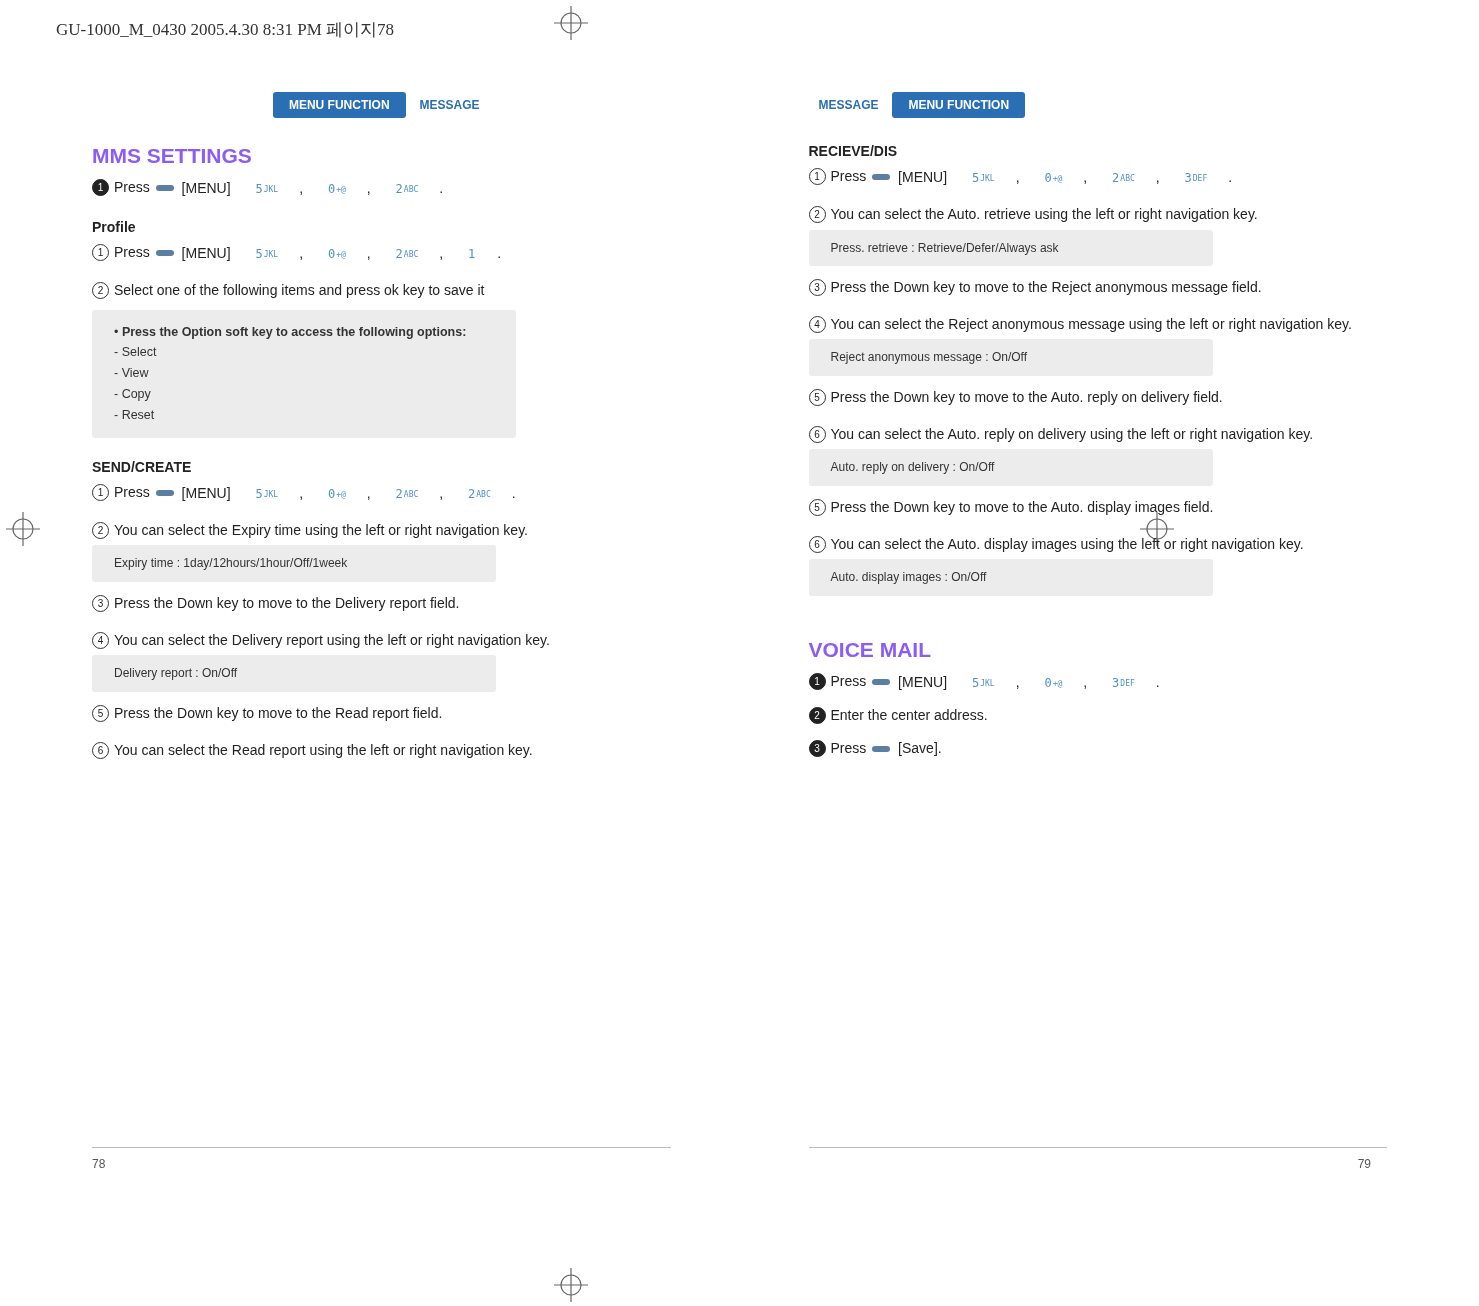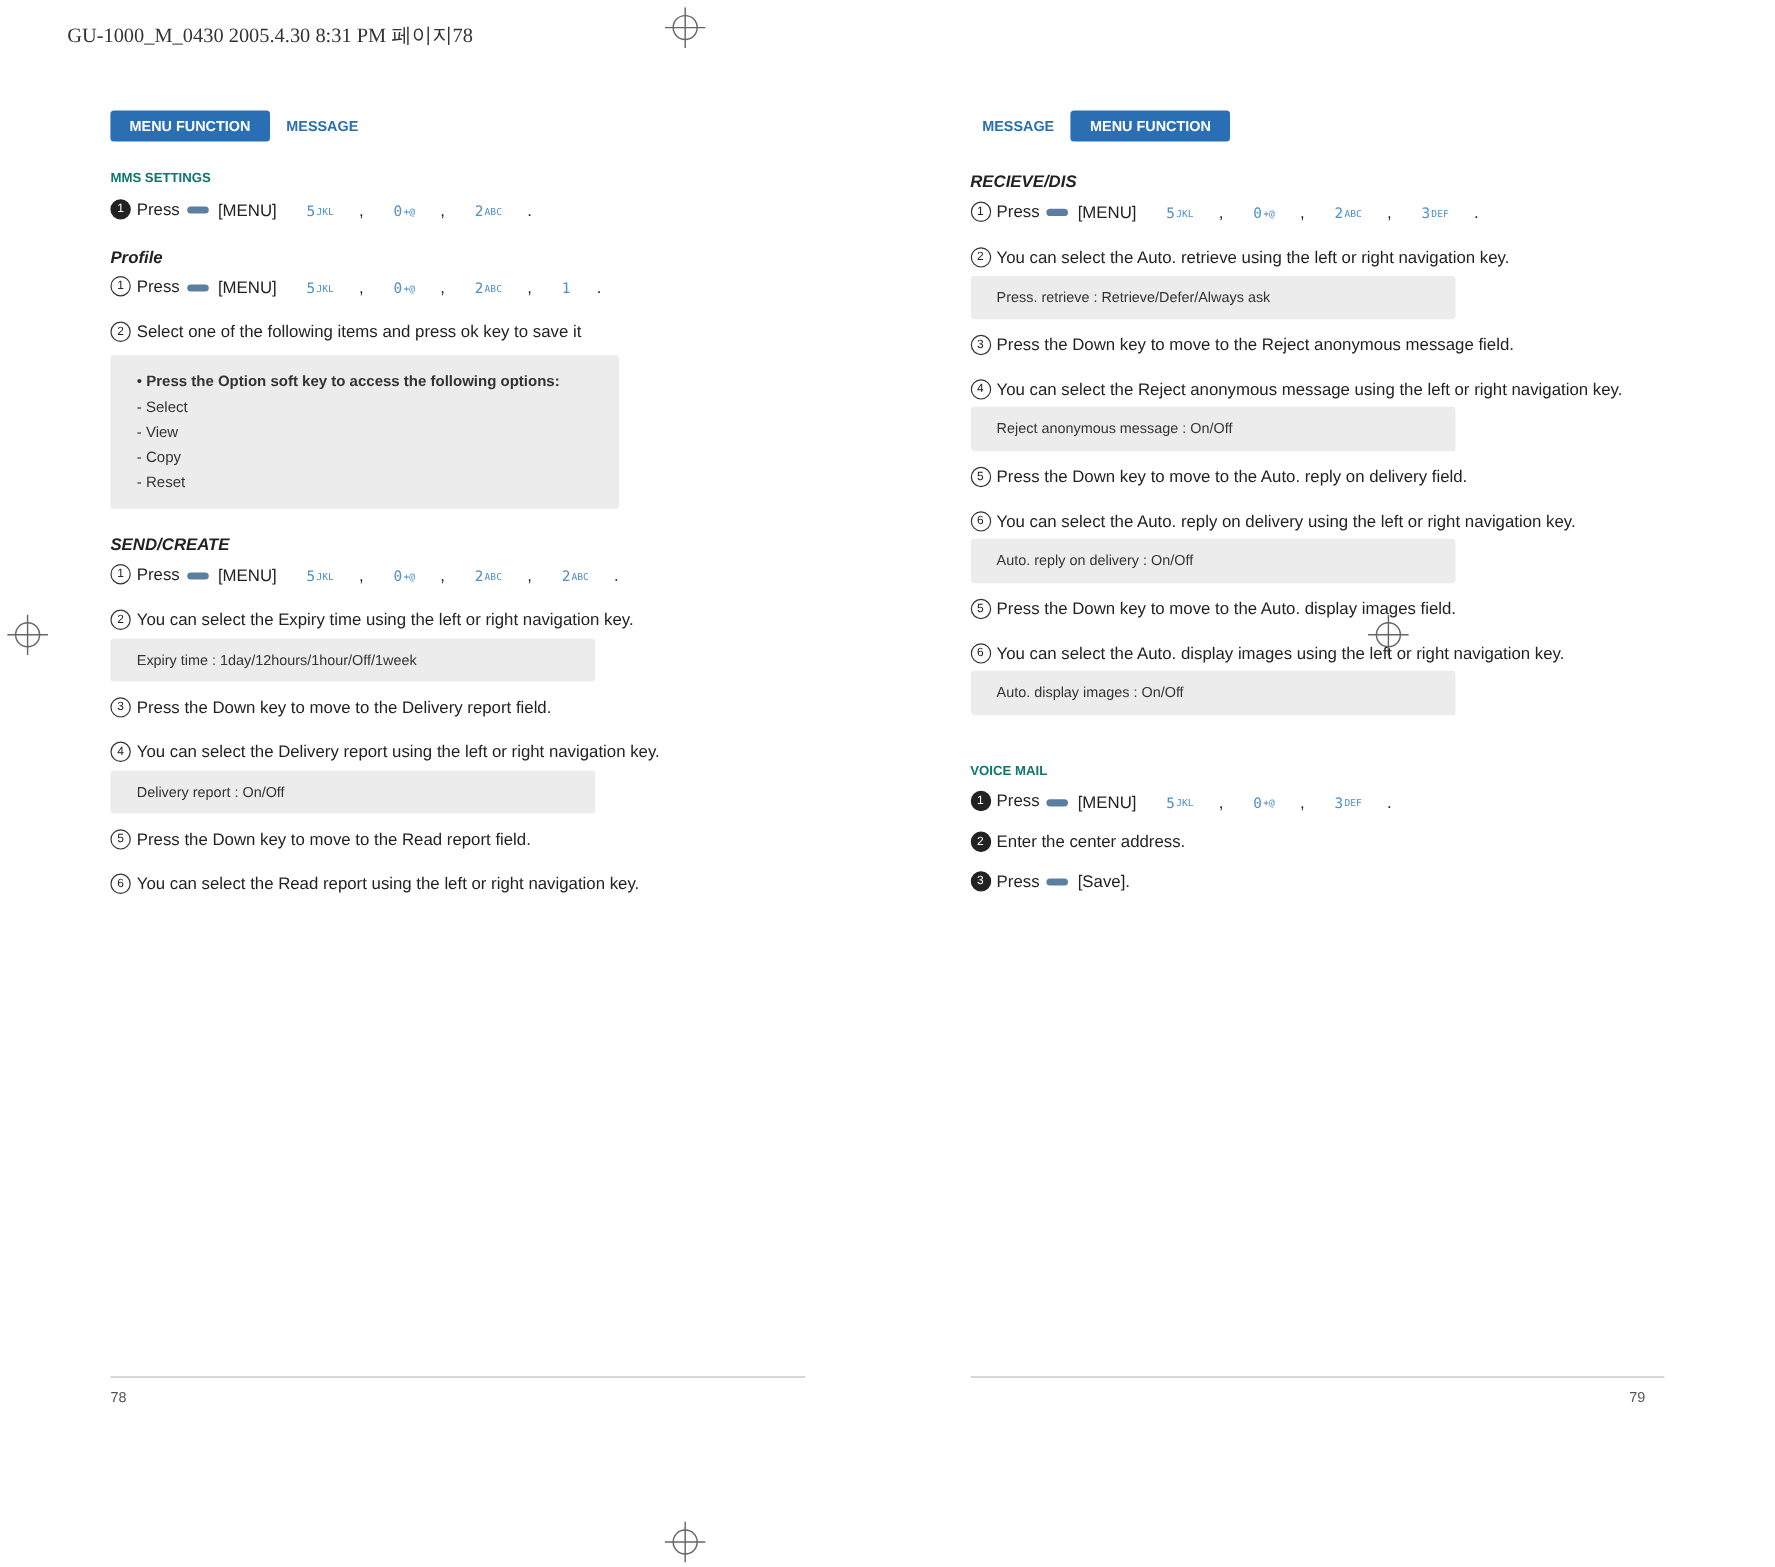--- a/index.html
+++ b/index.html
@@ -6,27 +6,27 @@
   .page{width:1479px;height:1306px;position:relative;background:#fff}
   
   .hdr-txt{position:absolute;left:56px;top:18px;font-family:"Comic Sans MS",cursive;font-size:17px;color:#333}
   .regmark{position:absolute;width:34px;height:34px}
   .regmark svg{display:block}
   
   .spread{position:absolute;left:92px;top:92px;width:1295px;height:1090px;display:flex;gap:138px}
   .pg{flex:1;position:relative;font-size:14px;line-height:1.35}
   
   .tabrow{height:22px;margin-bottom:28px}
-  .tabrow.left{text-align:left}
+  .tabrow.left{text-align:center}
   .tabrow.right{text-align:left}
   .chip{display:inline-block;background:#2a6fb3;color:#fff;font-weight:700;font-size:12px;padding:5px 16px;border-radius:3px;vertical-align:middle}
   .chip-lbl{display:inline-block;color:#2a6fb3;font-weight:700;font-size:12px;margin:0 10px;vertical-align:middle}
   
-  h2.sec{font-size:11px;font-weight:800;margin:20px 0 8px;color:#0f766e}
-  h3.sub{font-style:italic;font-weight:800;font-size:14px;margin:20px 0 6px;color:#222}
+  h2.sec{font-size:21px;font-weight:800;margin:20px 0 8px;color:#8b5cf6}
+  h3.sub{font-weight:800;font-size:14px;margin:20px 0 6px;color:#222}
   
   .ln{margin:6px 0;padding-left:22px;position:relative}
   .ln .num{position:absolute;left:0;top:1px;width:15px;height:15px;border:1px solid #333;border-radius:50%;font-size:10px;line-height:15px;text-align:center}
   .ln .num.solid{background:#222;color:#fff;border-color:#222}
   .menukeys{display:inline-block;vertical-align:middle}
   .menukeys .dash{display:inline-block;width:18px;height:6px;border-radius:3px;background:#5b7fa0;vertical-align:middle;margin:0 4px 2px 2px}
   .menukeys .key{display:inline-block;font-family:monospace;font-size:12px;font-weight:400;color:#4f90c9;margin:0 21px}
   .menukeys .key sub{font-size:8px;vertical-align:baseline;position:relative;top:-1px;margin-left:1px;color:#4f90c9}
   
   .gbox{background:#ececec;border-radius:3px;padding:10px 22px;font-size:12px;color:#333;margin:6px 0 12px}

